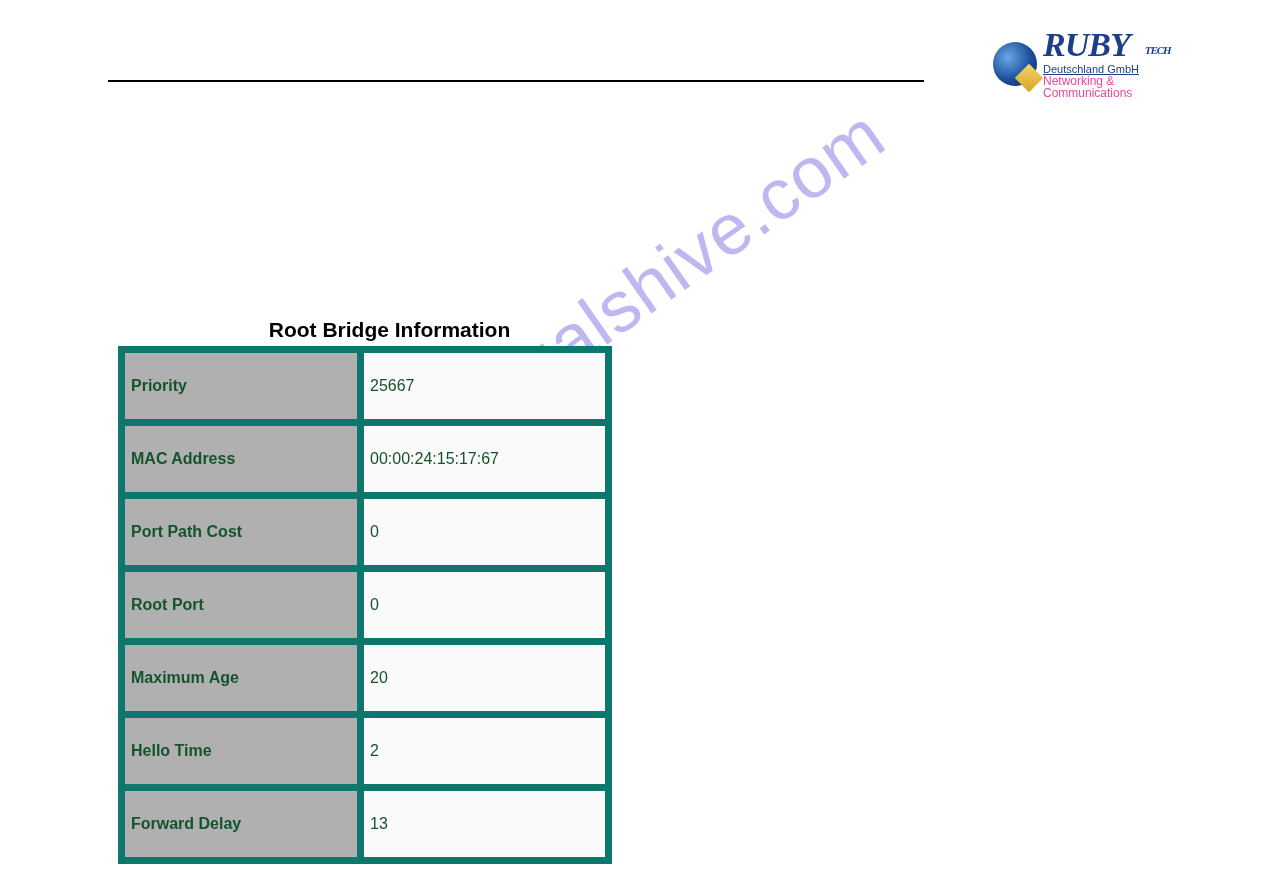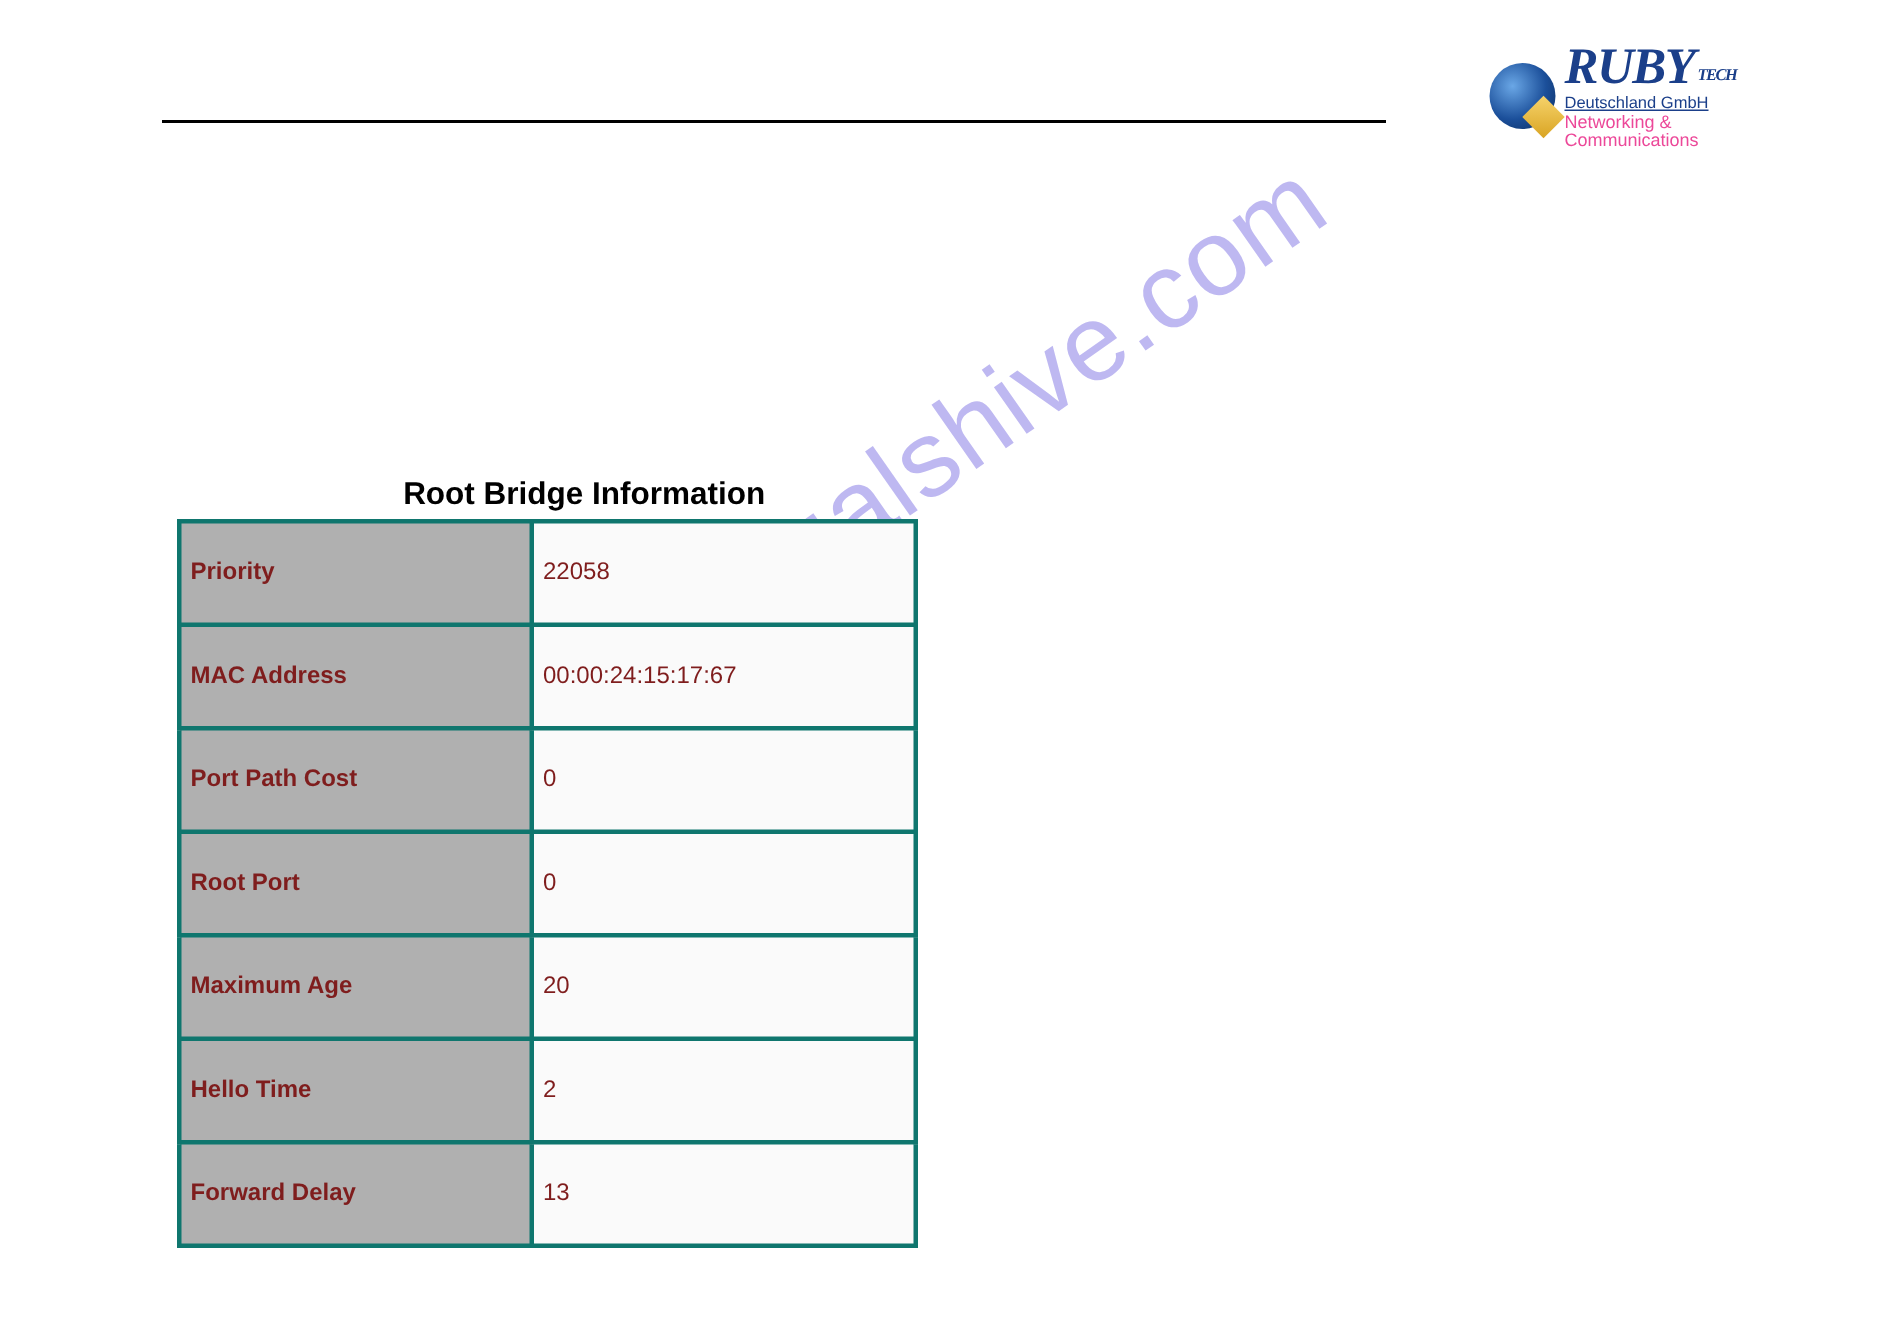--- a/index.html
+++ b/index.html
@@ -61,21 +61,21 @@
     color: #1b3f8a;
     font-style: italic;
     letter-spacing: -1px;
     display: flex;
     align-items: baseline;
   }
   .logo-tech {
     font-size: 11px;
     font-weight: 700;
     color: #1b3f8a;
-    margin-left: 2px;
+    margin-left: 15px;
     font-style: italic;
     transform: translateY(-2px);
   }
   .logo-sub1 {
     font-size: 11px;
     color: #1b3f8a;
     font-family: Arial, sans-serif;
     margin-top: 2px;
     text-decoration: underline;
   }
@@ -96,25 +96,25 @@
     font-size: 21px;
     color: #000;
     text-align: center;
     margin: 0 0 4px 0;
   }
   table {
     border-collapse: collapse;
     width: 494px;
   }
   td {
-    border: 3px solid #0f766e;
+    border: 7px solid #0f766e;
     padding: 24px 6px;
     font-family: Verdana, Arial, sans-serif;
     font-size: 16px;
-    color: #7f1d1d;
+    color: #14532d;
   }
   td.label {
     background: #b0b0b0;
     font-weight: 700;
     width: 220px;
   }
   td.value {
     background: #fafafa;
     font-family: Verdana, Arial, sans-serif;
   }
@@ -155,21 +155,21 @@
 </div>
 
 <div class="watermark">manualshive.com</div>
 
 <div class="content">
   <div class="table-title">Root Bridge Information</div>
   <table>
     <tbody>
       <tr>
         <td class="label">Priority</td>
-        <td class="value">22058</td>
+        <td class="value">25667</td>
       </tr>
       <tr>
         <td class="label">MAC Address</td>
         <td class="value">00:00:24:15:17:67</td>
       </tr>
       <tr>
         <td class="label">Port Path Cost</td>
         <td class="value">0</td>
       </tr>
       <tr>

